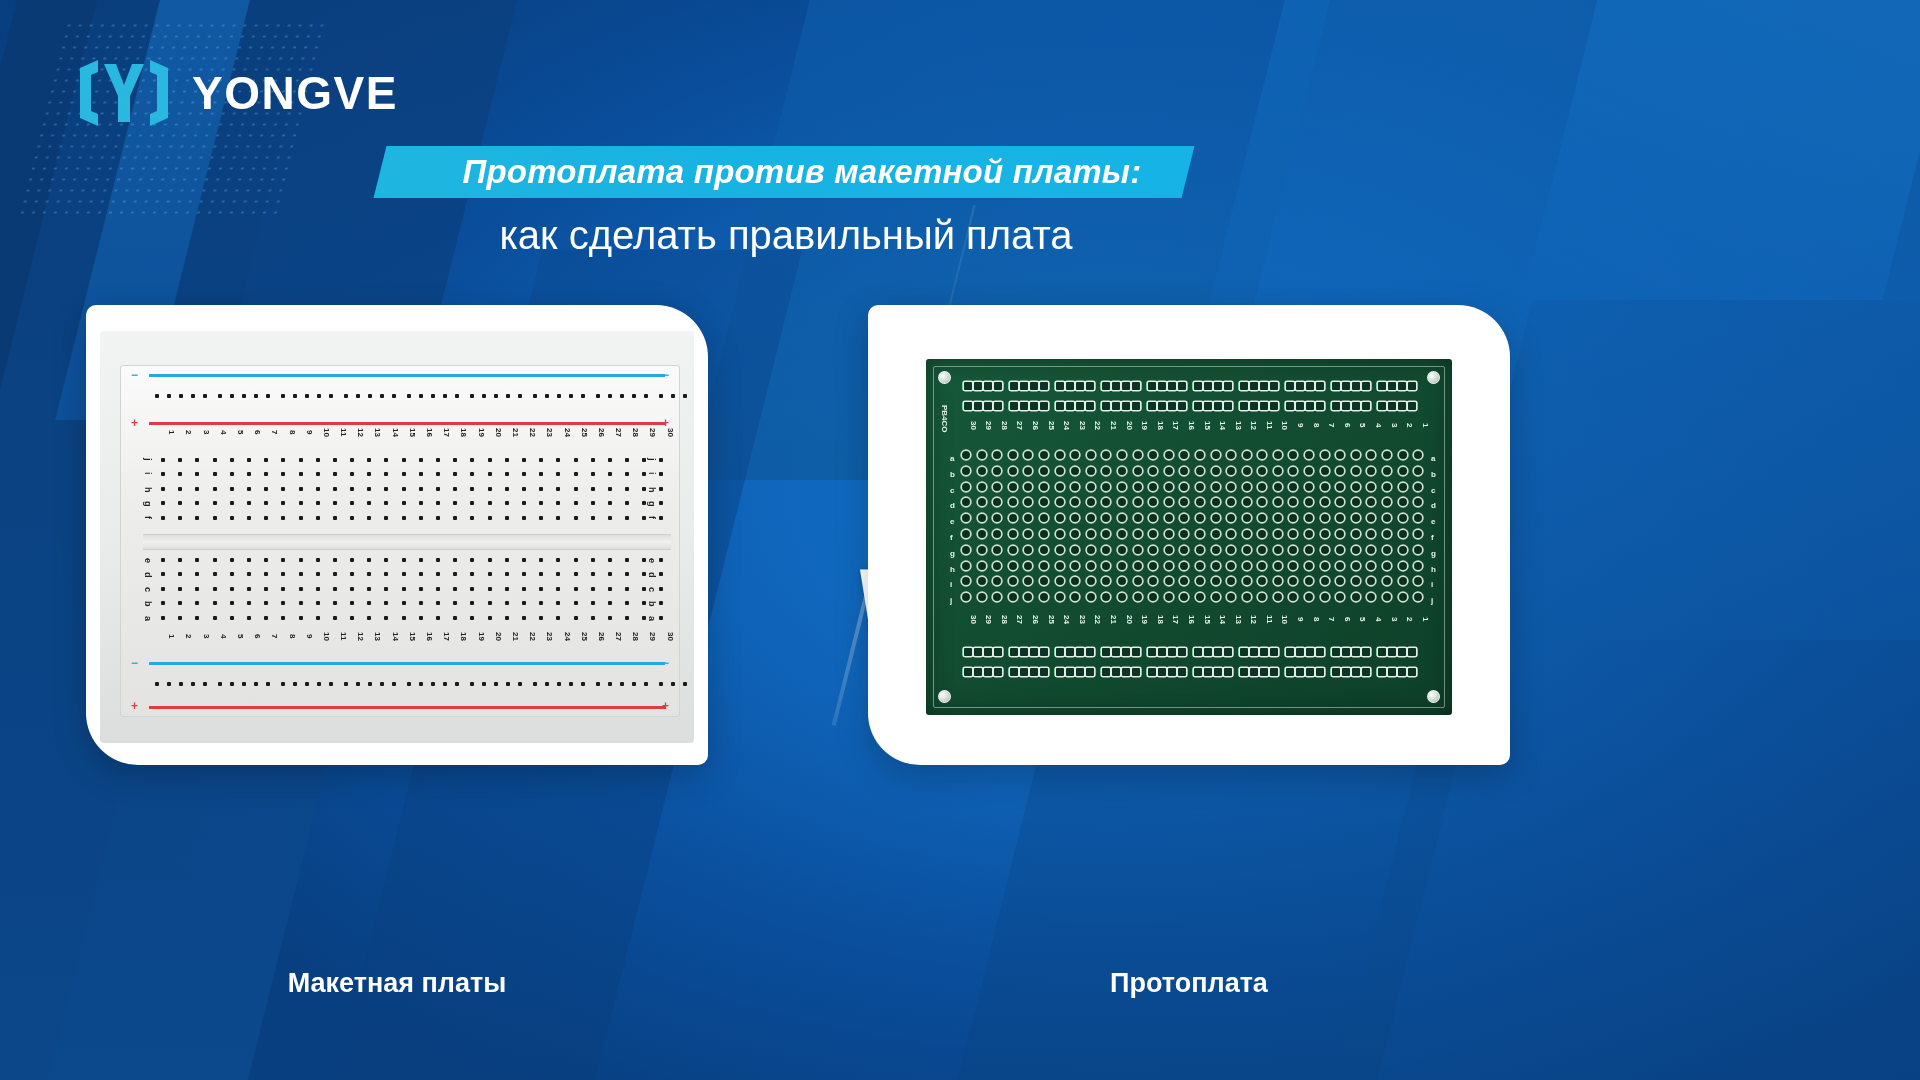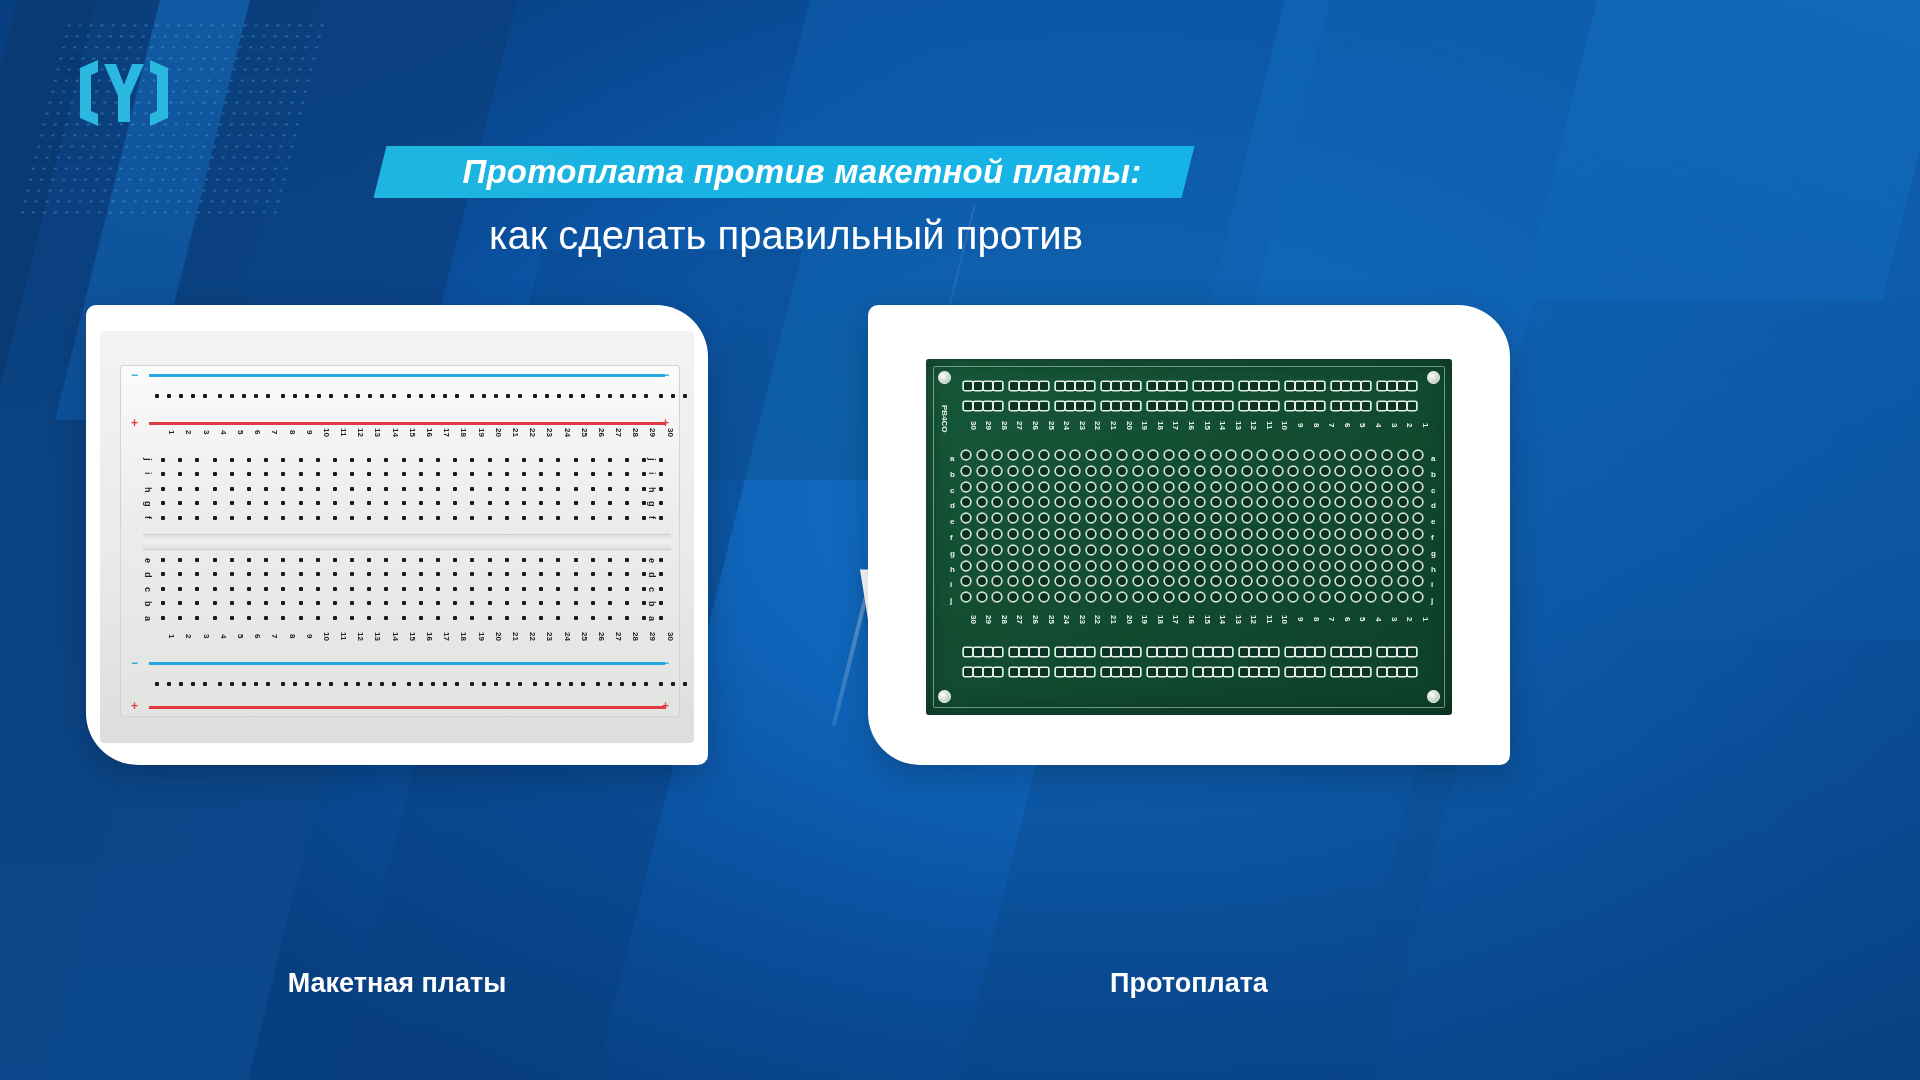--- a/index.html
+++ b/index.html
@@ -147,25 +147,26 @@
       <g fill="#2ab7e0">
         <polygon points="2,10 20,2 20,14 13,17 13,53 20,56 20,68 2,60"></polygon>
         <polygon points="90,10 72,2 72,14 79,17 79,53 72,56 72,68 90,60"></polygon>
         <polygon points="26,6 38,6 46,27 54,6 66,6 52,38 52,64 40,64 40,38"></polygon>
       </g>
       <g fill="#29b6df" opacity="0.95">
         <rect x="40" y="30" width="12" height="10"></rect>
       </g>
     </svg>
   </span>
+  <span class="logo-text">YONGVE</span>
 </div>
 
 <div class="title-banner"></div>
 <div class="title-line1">Протоплата против макетной платы:</div>
-<div class="title-line2">как сделать правильный против</div>
+<div class="title-line2">как сделать правильный плата</div>
 
 <div class="card card-left">
   <div class="bb">
 
     <div class="bb-body">
 
       <div class="rail rail-blue" style="top:8px;"></div>
       <div class="rail-mark" style="left:10px; top:2px; color:#27a8e0;">−</div>
       <div class="rail-mark" style="right:10px; top:2px; color:#27a8e0;">−</div>
 

